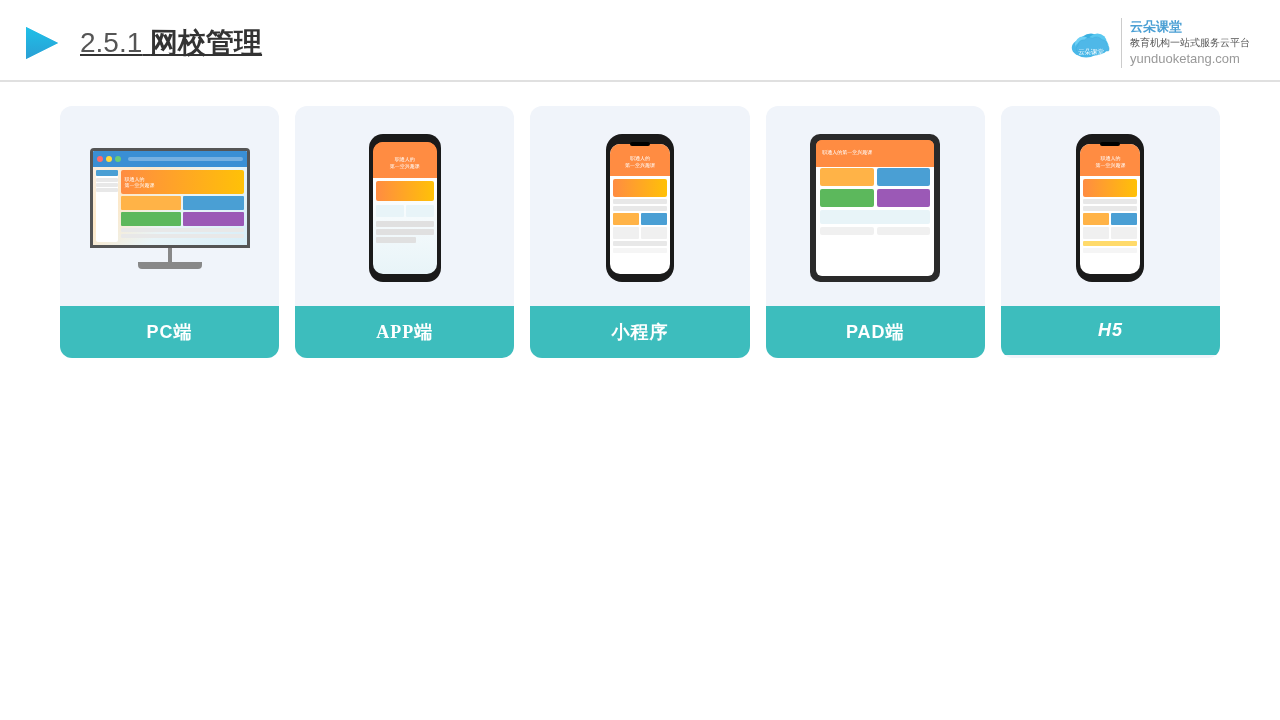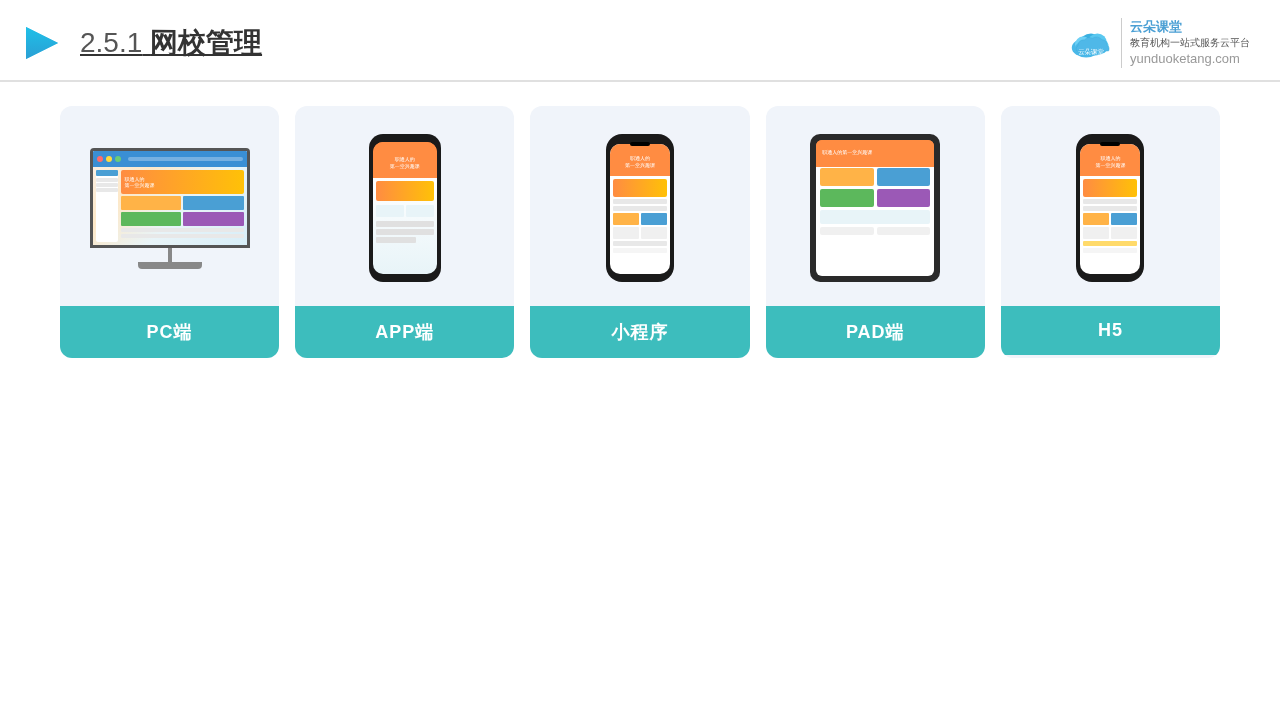--- a/index.html
+++ b/index.html
@@ -434,21 +434,21 @@
                 <div style="height:12px;background:#e8f4f8;border-radius:1px;"></div>
                 <div style="height:12px;background:#e8f4f8;border-radius:1px;"></div>
               </div>
               <div class="phone-row"></div>
               <div class="phone-row"></div>
               <div class="phone-row" style="width:70%;"></div>
             </div>
           </div>
         </div>
       </div>
-      <div class="card-label" style="width:100%;">APP端</div>
+      <div class="card-label" style="width:100%;font-family:Liberation Serif, serif;">APP端</div>
     </div>
 
     <div class="device-card">
       <div class="device-preview">
         <div class="miniphone-mockup">
           <div class="miniphone-notch"></div>
           <div class="miniphone-screen">
             <div class="miniphone-header">
               <div style="font-size:5px;color:white;text-align:center;line-height:1.4;padding-top:4px;">职通人的<br>第一堂兴趣课</div>
             </div>
@@ -514,17 +514,17 @@
                 <div class="miniphone-cell miniphone-cell-blue"></div>
                 <div class="miniphone-cell"></div>
                 <div class="miniphone-cell"></div>
               </div>
               <div style="height:5px;background:#ffc107;border-radius:1px;margin-top:2px;opacity:0.6;"></div>
               <div style="height:5px;background:#f5f5f5;border-radius:1px;margin-top:2px;"></div>
             </div>
           </div>
         </div>
       </div>
-      <div class="card-label" style="width:100%;">H5</div>
+      <div class="card-label" style="width:100%;font-style:italic;">H5</div>
     </div>
 
   </div>
 </div>
 
 </body></html>

